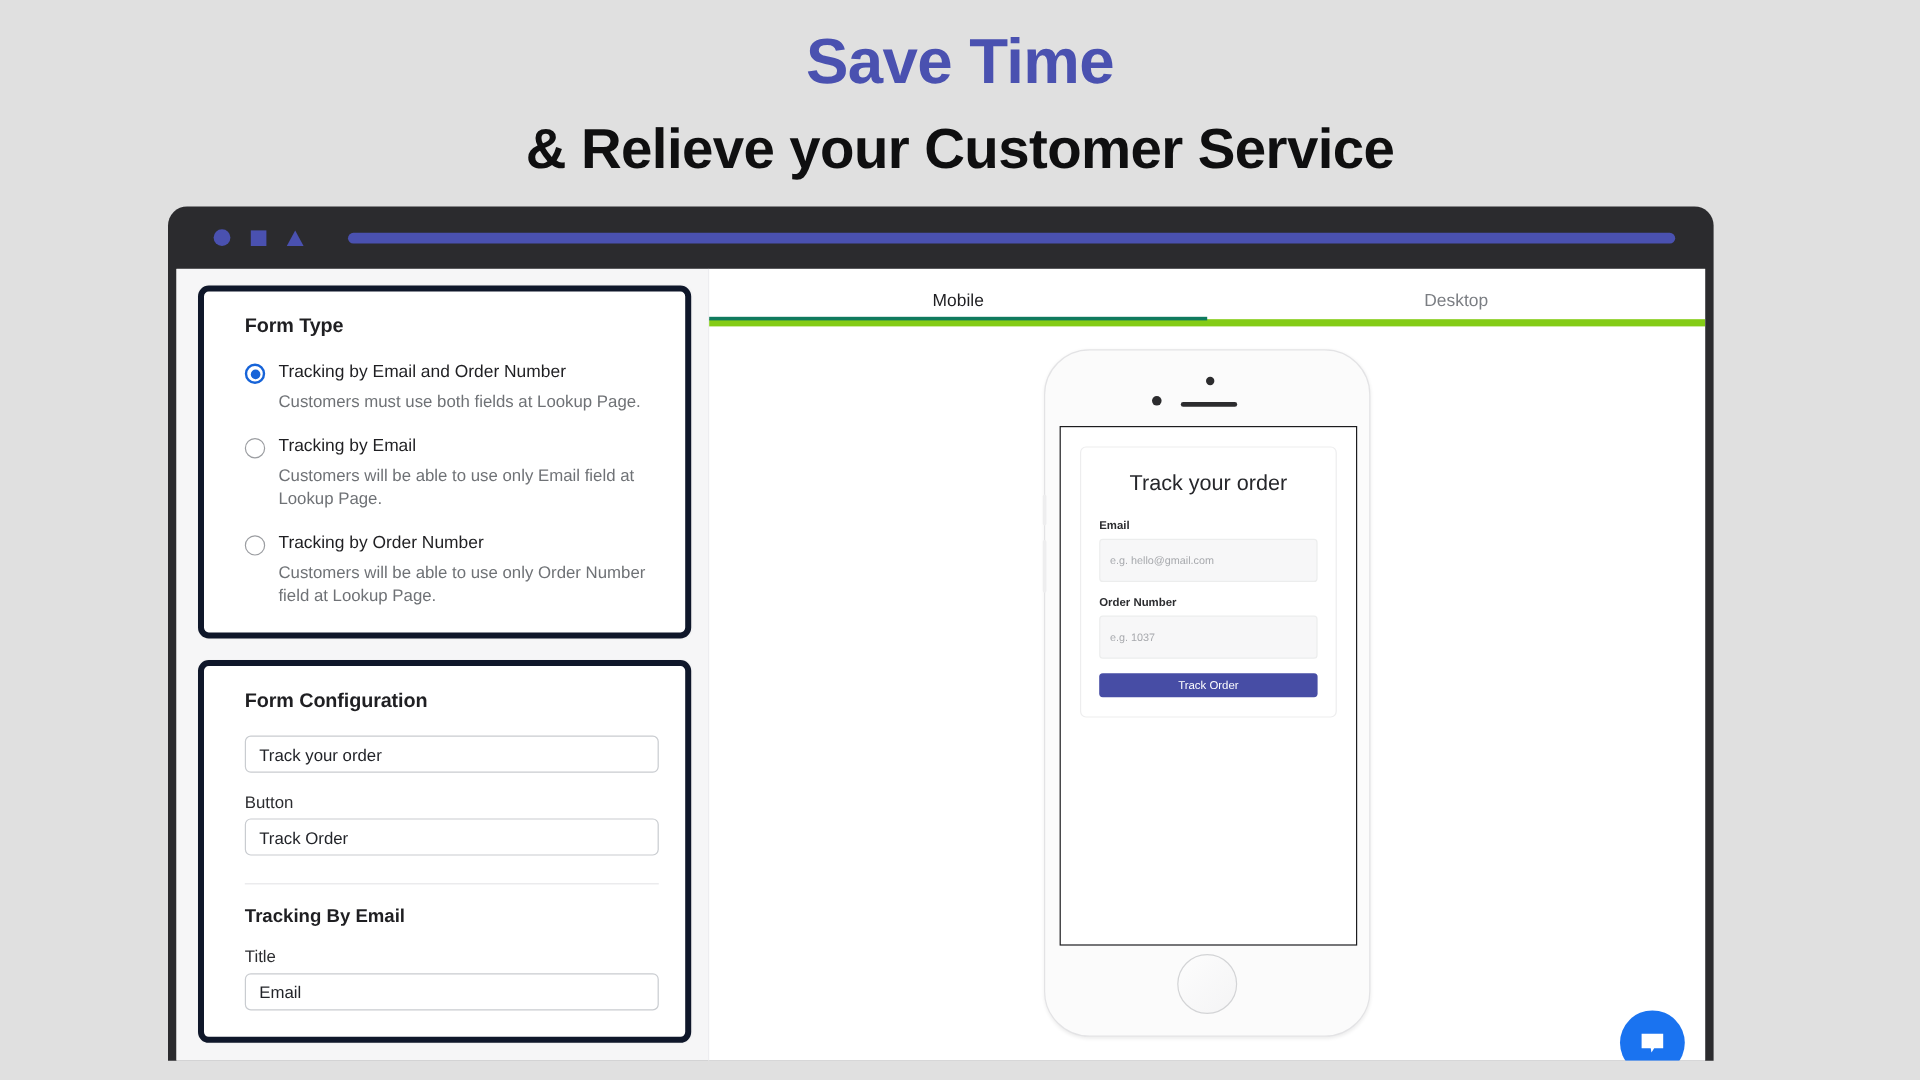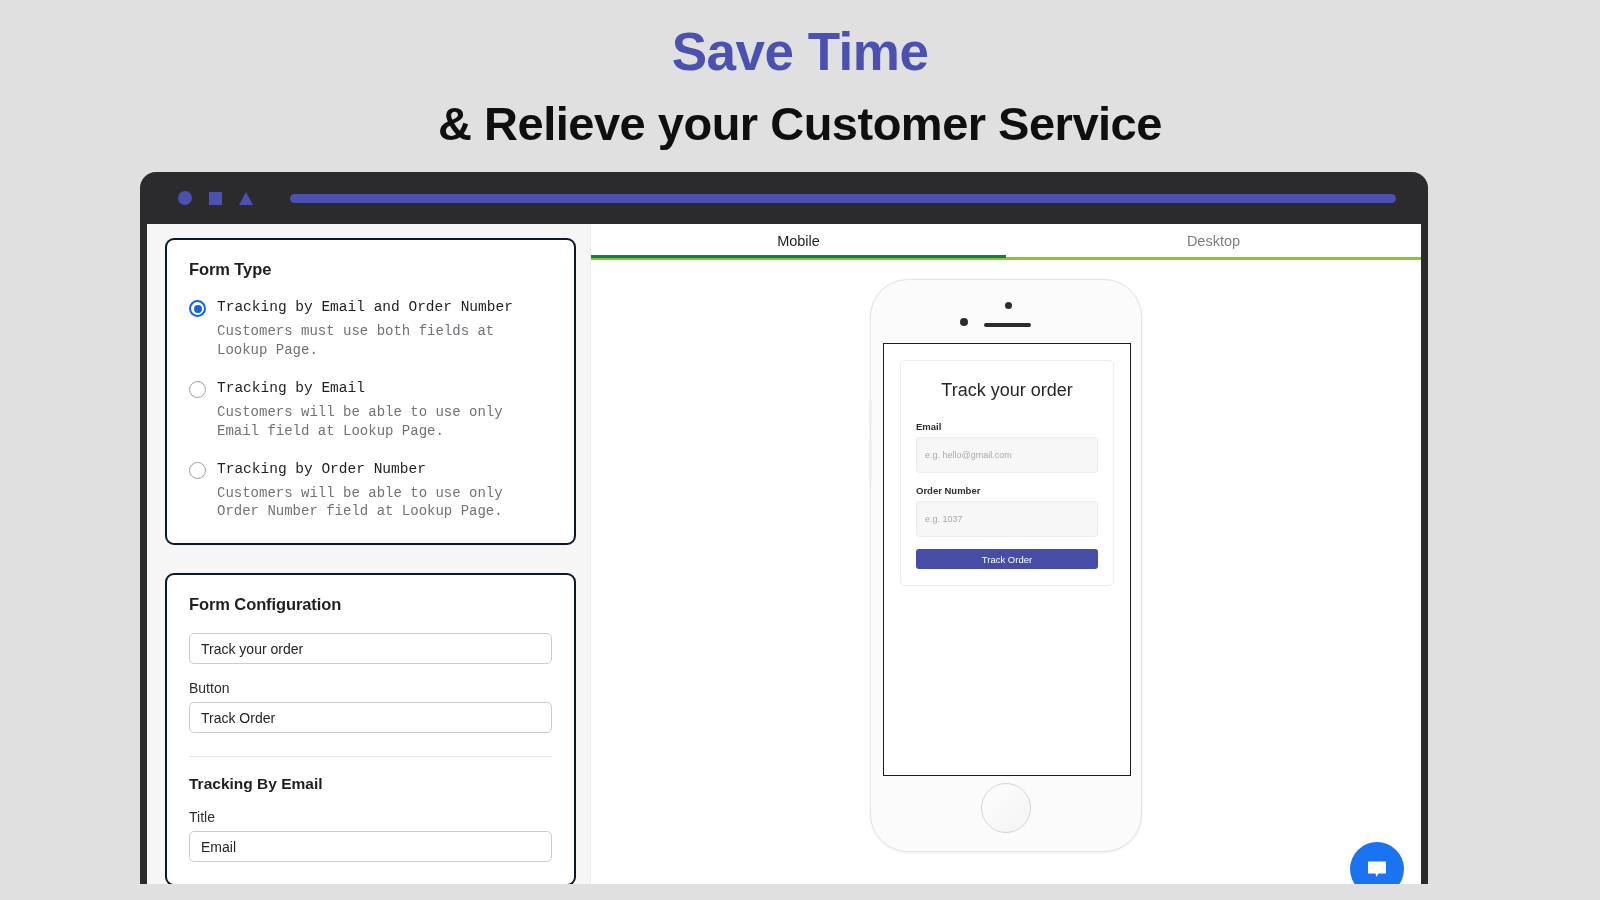--- a/index.html
+++ b/index.html
@@ -73,25 +73,25 @@
   
   .settings-col {
     width: 443px;
     flex: 0 0 443px;
     background: #f6f6f7;
     padding: 14px 14px 0 18px;
     overflow: hidden;
   }
   .card {
     background: #ffffff;
-    border: 2px solid #0f172a;
+    border: 5px solid #0f172a;
     border-radius: 9px;
     box-shadow: 0 0 2px rgba(0,0,0,0.04);
-    padding: 20px 22px 22px 22px;
-    margin-bottom: 28px;
+    padding: 20px 22px 22px 34px;
+    margin-bottom: 18px;
   }
   .card-title {
     font-size: 16.5px;
     font-weight: 700;
     color: #1f1f22;
     margin-bottom: 19px;
     letter-spacing: -0.1px;
   }
 
   
@@ -115,21 +115,21 @@
     border-radius: 50%;
     background: #1663d8;
   }
   .radio-label { font-size: 14.5px; color: #1f1f22; line-height: 1.3; }
   .radio-desc {
     font-size: 14px; color: #6f7276;
     margin: 5px 0 0 28px;
     line-height: 1.35;
     max-width: 350px;
   }
-  .radio-group { margin-bottom: 19px; font-family: Liberation Mono, monospace; }
+  .radio-group { margin-bottom: 19px; }
   .radio-group:last-child { margin-bottom: 0; }
 
   
   .field-label {
     font-size: 14px; color: #2c2d30;
     margin-bottom: 6px; margin-top: 16px;
   }
   .field-label.first { margin-top: 0; }
   .text-input {
     width: 100%;
@@ -158,21 +158,22 @@
     flex: 1;
     background: #ffffff;
     position: relative;
     border-left: 1px solid #ededf0;
     display: flex;
     flex-direction: column;
   }
   .tabs {
     display: flex;
     height: 36px;
-    border-bottom: 3px solid #84cc16;
+    border-bottom: 6px solid #84cc16;
+    margin-top: 12px;
   }
   .tab {
     flex: 1;
     display: flex; align-items: center; justify-content: center;
     font-size: 14.5px;
     color: #7b7e83;
     position: relative;
   }
   .tab.active { color: #1f1f22; }
   .tab.active::after {

